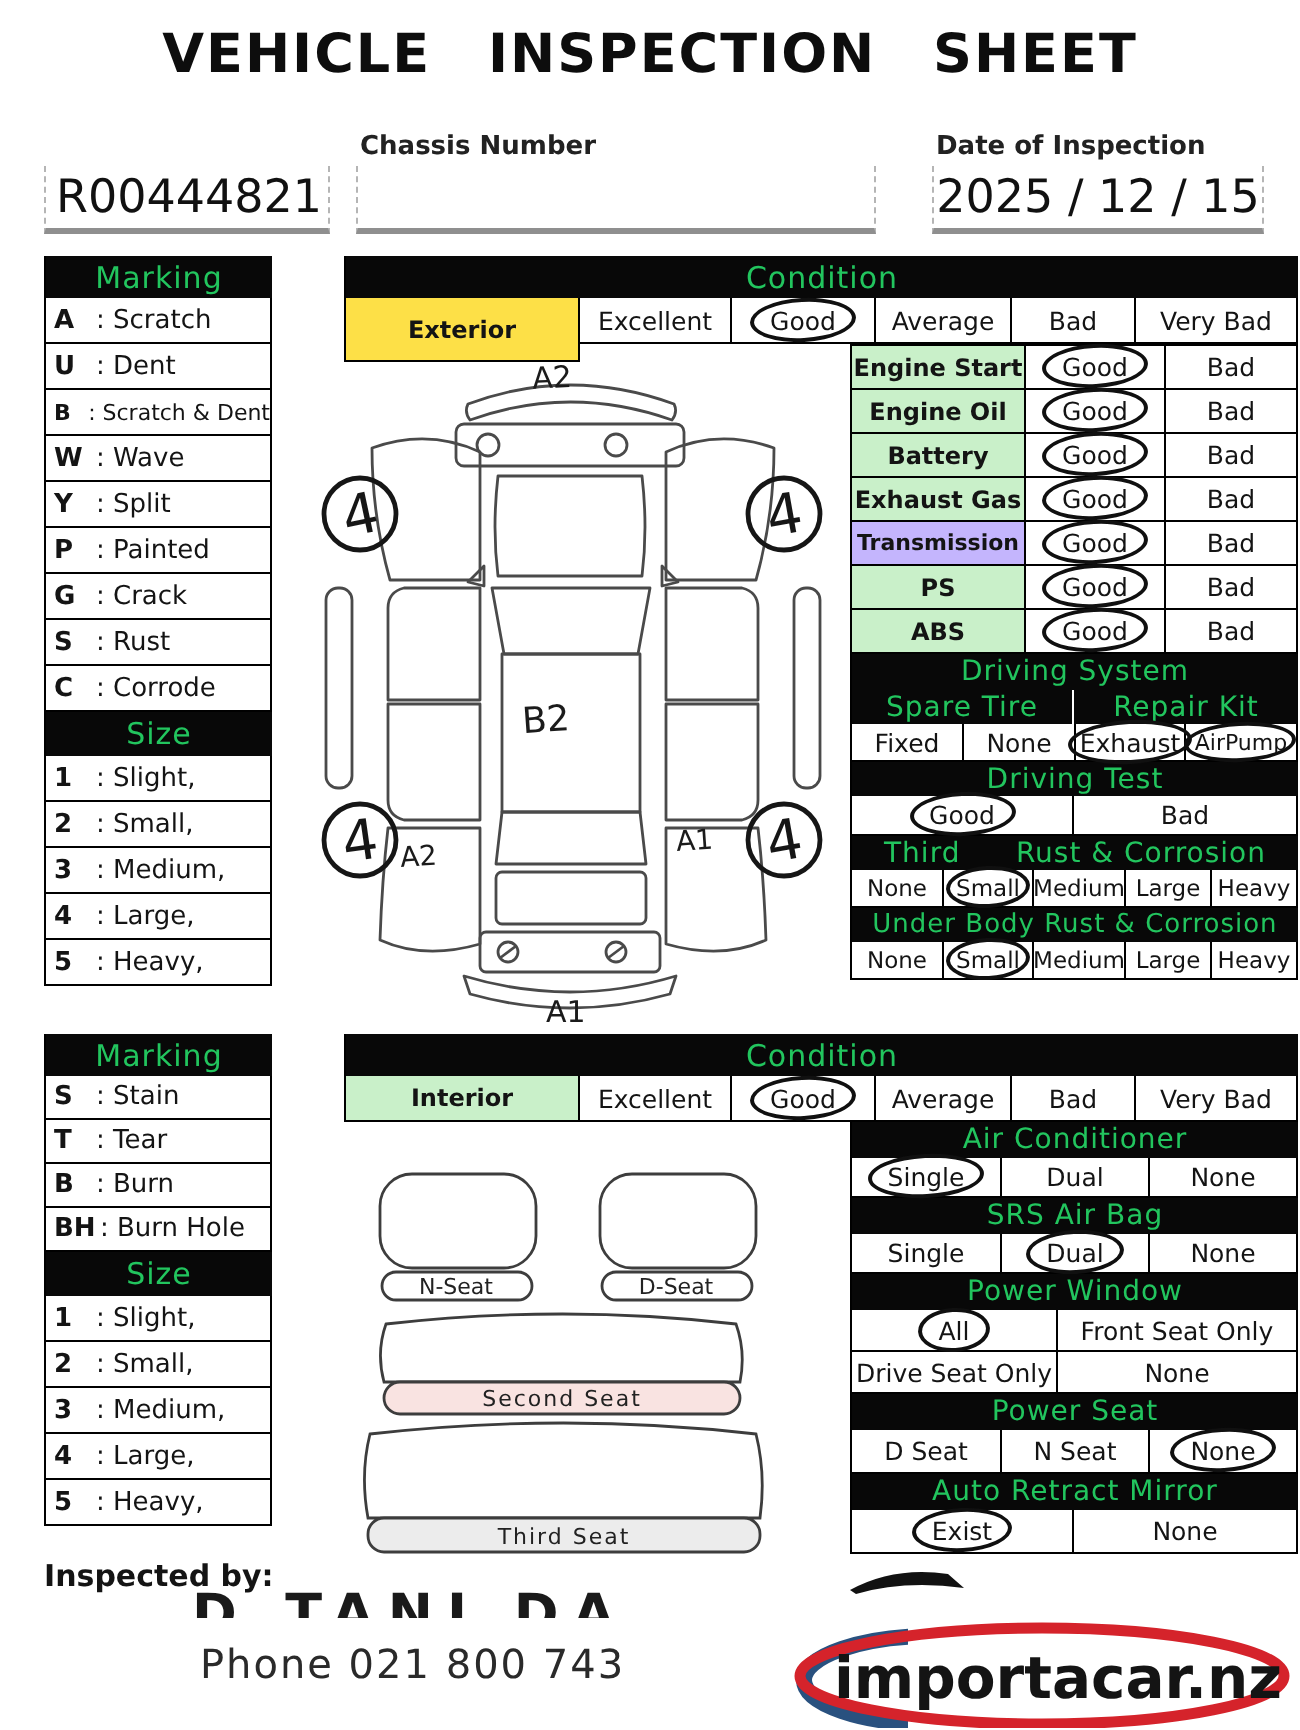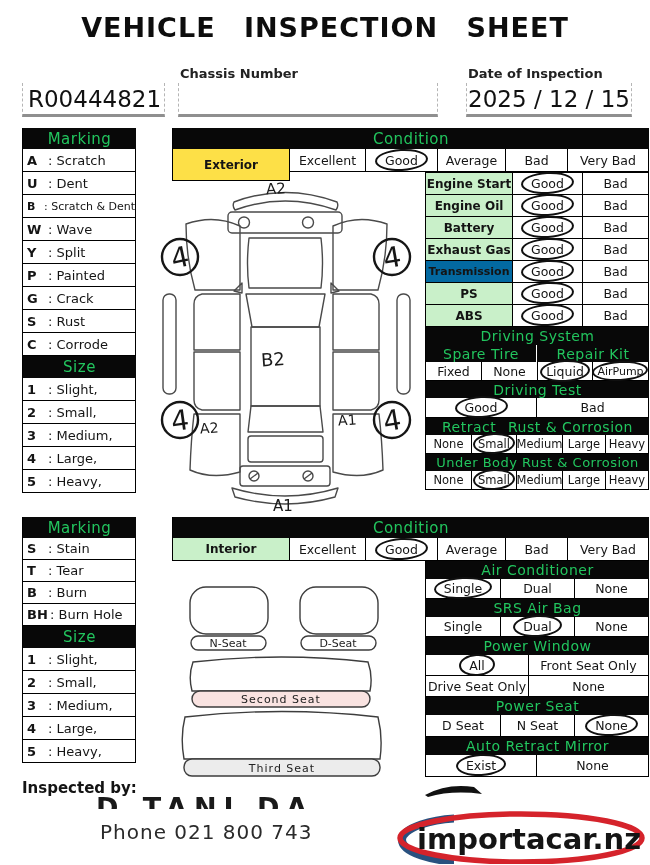--- a/index.html
+++ b/index.html
@@ -168,21 +168,21 @@
     <div class="row">
         <div class="cell glabel" style="width:87px;height:22px;background:#c9f0c9;">Exhaust Gas</div>
         <div class="cell" style="width:70px;height:22px;">
           <span class="opt circled">Good</span>
         </div>
         <div class="cell" style="width:66px;height:22px;">
           <span class="opt">Bad</span>
         </div>
       </div>
     <div class="row">
-        <div class="cell glabel" style="width:87px;height:22px;background:#0369a1;font-size:11px;">Transmission</div>
+        <div class="cell glabel" style="width:87px;height:22px;background:#c4b5fd;font-size:11px;">Transmission</div>
         <div class="cell" style="width:70px;height:22px;">
           <span class="opt circled">Good</span>
         </div>
         <div class="cell" style="width:66px;height:22px;">
           <span class="opt">Bad</span>
         </div>
       </div>
     <div class="row">
         <div class="cell glabel" style="width:87px;height:22px;background:#c9f0c9;">PS</div>
         <div class="cell" style="width:70px;height:22px;">
@@ -208,37 +208,37 @@
       <div class="bar" style="width:112px;height:17px;">Repair Kit</div>
     </div>
     <div class="row">
       <div class="cell" style="width:56px;height:19px;">
           <span class="opt">Fixed</span>
         </div>
       <div class="cell" style="width:56px;height:19px;">
           <span class="opt">None</span>
         </div>
       <div class="cell" style="width:55px;height:19px;">
-          <span class="opt circled" style="padding:1px 3px;">Liquid</span>
+          <span class="opt circled" style="padding:1px 3px;">Exhaust</span>
         </div>
       <div class="cell" style="width:56px;height:19px;font-size:11px;">
           <span class="opt circled" style="padding:1px 2px;">AirPump</span>
         </div>
     </div>
     <div class="bar" style="height:17px;">Driving Test</div>
     <div class="row">
       <div class="cell" style="width:111px;height:20px;">
           <span class="opt circled">Good</span>
         </div>
       <div class="cell" style="width:112px;height:20px;">
           <span class="opt">Bad</span>
         </div>
     </div>
     <div class="bar barsplit" style="height:17px;">
-      <span>Retract</span>
+      <span>Third</span>
         <span>Rust &amp; Corrosion</span>
     </div>
     <div class="row">
       <div class="cell" style="width:46px;height:19px;font-size:11.5px;">
           <span class="opt" style="padding:1px 2px;">None</span>
         </div>
       <div class="cell" style="width:45px;height:19px;font-size:11.5px;">
           <span class="opt circled" style="padding:1px 2px;">Small</span>
         </div>
       <div class="cell" style="width:46px;height:19px;font-size:11.5px;">

